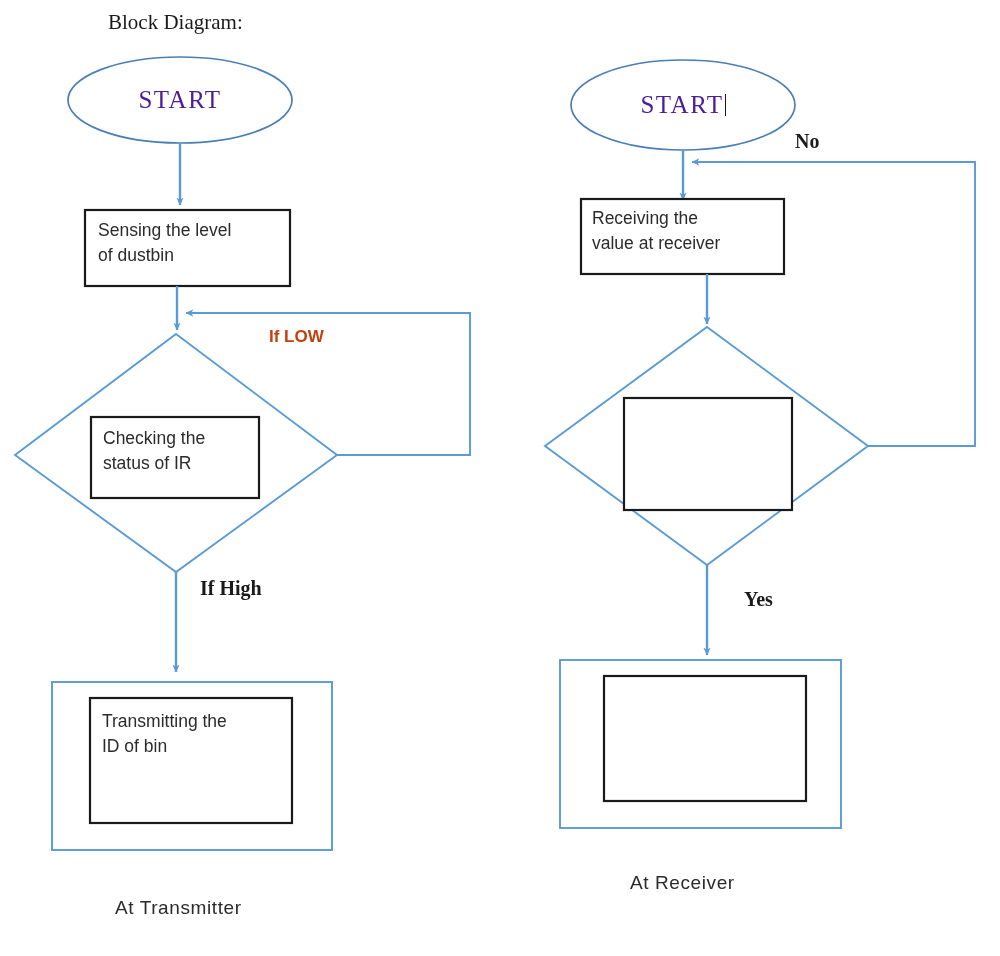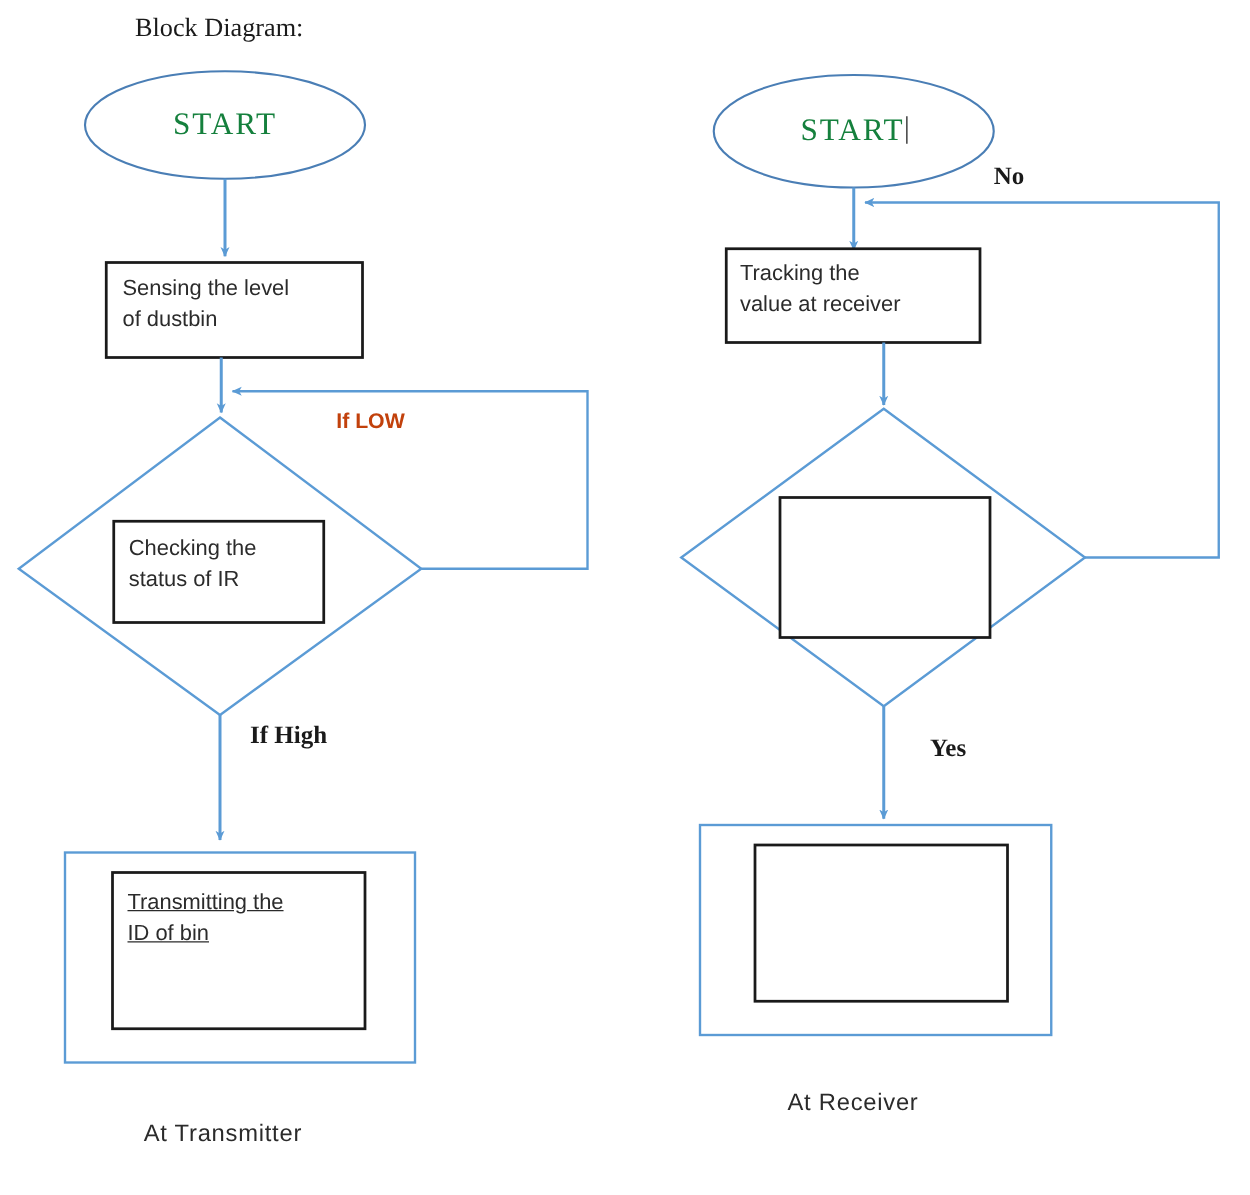--- a/index.html
+++ b/index.html
@@ -38,21 +38,21 @@
     font-family: "Liberation Serif", serif;
     font-size: 21px;
     color: #1a1a1a;
     position: absolute;
   }
   .start-text {
     position: absolute;
     font-family: "Liberation Serif", serif;
     font-size: 25px;
     letter-spacing: 1.5px;
-    color: #15803d;
+    color: #4c1d95;
     text-align: center;
   }
   .caret {
     display: inline-block;
     width: 1px;
     height: 22px;
     background: #1a1a1a;
     vertical-align: -3px;
     margin-left: 1px;
   }
@@ -141,28 +141,28 @@
   <div class="node-label" style="left:103px; top:426px; width:156px; font-size:17.5px;">Checking the
 status of IR</div>
 
   <div class="node-label" style="left:98px; top:218px; width:190px; font-size:17.5px;">Sensing the level
 of dustbin</div>
 
   <div class="edge-label-sans" style="left:269px; top:327px;">If LOW</div>
 
   <div class="edge-label" style="left:200px; top:577px;">If High</div>
 
-  <div class="node-label" style="left:102px; top:709px; width:190px; font-size:17.5px;text-decoration:underline;">Transmitting the
+  <div class="node-label" style="left:102px; top:709px; width:190px; font-size:17.5px;">Transmitting the
 ID of bin</div>
 
   <div class="caption" style="left:115px; top:897px;">At Transmitter</div>
 
   <div class="start-text" style="left:571px; top:91px; width:224px;"><span>START</span><span class="caret"></span></div>
 
-  <div class="node-label" style="left:592px; top:206px; width:190px; font-size:17.5px;">Tracking the
+  <div class="node-label" style="left:592px; top:206px; width:190px; font-size:17.5px;">Receiving the
 value at receiver</div>
 
 
   <div class="edge-label" style="left:795px; top:130px;">No</div>
 
   <div class="edge-label" style="left:722px; top:588px;margin-left:22px;">Yes</div>
 
 
   <div class="caption" style="left:630px; top:872px;">At Receiver</div>
 

